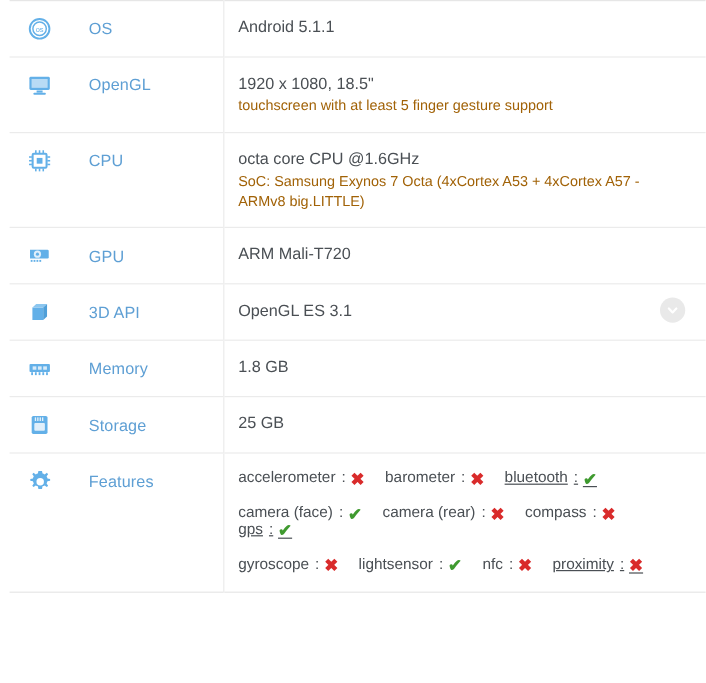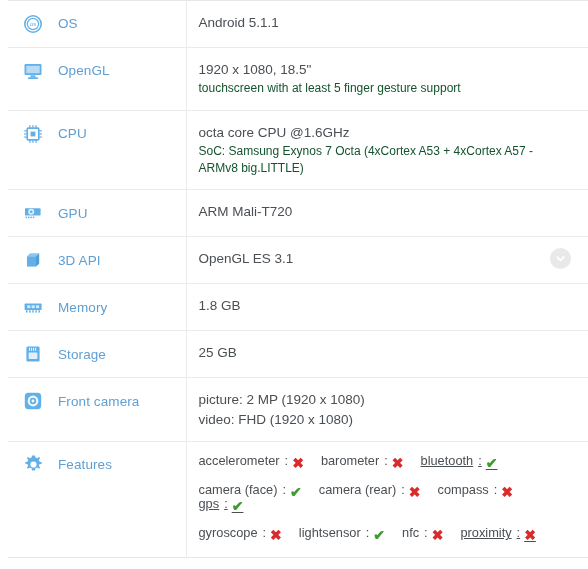--- a/index.html
+++ b/index.html
@@ -40,21 +40,21 @@
   td.value-cell {
     vertical-align: top;
     padding: 12px 28px 12px 12px;
     box-sizing: border-box;
     position: relative;
   }
 
   .label-inner {
     display: flex;
     align-items: center;
-    gap: 14px;
+    gap: 30px;
   }
 
   .icon-box {
     width: 22px;
     height: 22px;
     flex: 0 0 22px;
     display: flex;
     align-items: center;
     justify-content: center;
     color: #63b0e8;
@@ -68,21 +68,21 @@
     line-height: 1;
   }
 
   .val-main {
     font-size: 13.5px;
     color: #4a4f54;
     line-height: 1.42;
   }
   .val-sub {
     font-size: 12px;
-    color: #14532d;
+    color: #a16207;
     line-height: 1.45;
     margin-top: 1px;
   }
 
   
   .expander {
     position: absolute;
     right: 18px;
     top: 11px;
     width: 21px;
@@ -297,39 +297,20 @@
           </span>
           <span class="label-text">Storage</span>
         </div>
       </td>
       <td class="value-cell">
         <div class="val-main">25 GB</div>
       </td>
     </tr>
 
 
-    <tr>
-      <td class="label-cell">
-        <div class="label-inner">
-          <span class="icon-box">
-            <svg width="20" height="20" viewBox="0 0 20 20" aria-hidden="true">
-              <rect x="1.8" y="1.8" width="16.4" height="16.4" rx="3.6" fill="#63b0e8"></rect>
-              <circle cx="10" cy="10" r="5.4" fill="#ffffff" opacity="0.9"></circle>
-              <circle cx="10" cy="10" r="3.2" fill="#63b0e8"></circle>
-              <circle cx="10" cy="10" r="1.4" fill="#ffffff"></circle>
-            </svg>
-          </span>
-          <span class="label-text">Front camera</span>
-        </div>
-      </td>
-      <td class="value-cell">
-        <div class="val-main">picture: 2 MP (1920 x 1080)</div>
-        <div class="val-main">video: FHD (1920 x 1080)</div>
-      </td>
-    </tr>
 
     <tr>
       <td class="label-cell">
         <div class="label-inner">
           <span class="icon-box">
             <svg width="21" height="21" viewBox="0 0 21 21" aria-hidden="true">
               <path d="M10.5 1.4 l1.5 0 0.45 2.2 a7 7 0 0 1 1.75 0.73 l1.85 -1.28 1.06 1.06 -1.28 1.85 a7 7 0 0 1 0.73 1.75 l2.2 0.45 0 1.5 -2.2 0.45 a7 7 0 0 1 -0.73 1.75 l1.28 1.85 -1.06 1.06 -1.85 -1.28 a7 7 0 0 1 -1.75 0.73 l-0.45 2.2 -1.5 0 -1.5 0 -0.45 -2.2 a7 7 0 0 1 -1.75 -0.73 l-1.85 1.28 -1.06 -1.06 1.28 -1.85 a7 7 0 0 1 -0.73 -1.75 l-2.2 -0.45 0 -1.5 2.2 -0.45 a7 7 0 0 1 0.73 -1.75 l-1.28 -1.85 1.06 -1.06 1.85 1.28 a7 7 0 0 1 1.75 -0.73 l0.45 -2.2 z" fill="#63b0e8"></path>
               <circle cx="10.5" cy="10.5" r="3.1" fill="#ffffff"></circle>
             </svg>
           </span>

